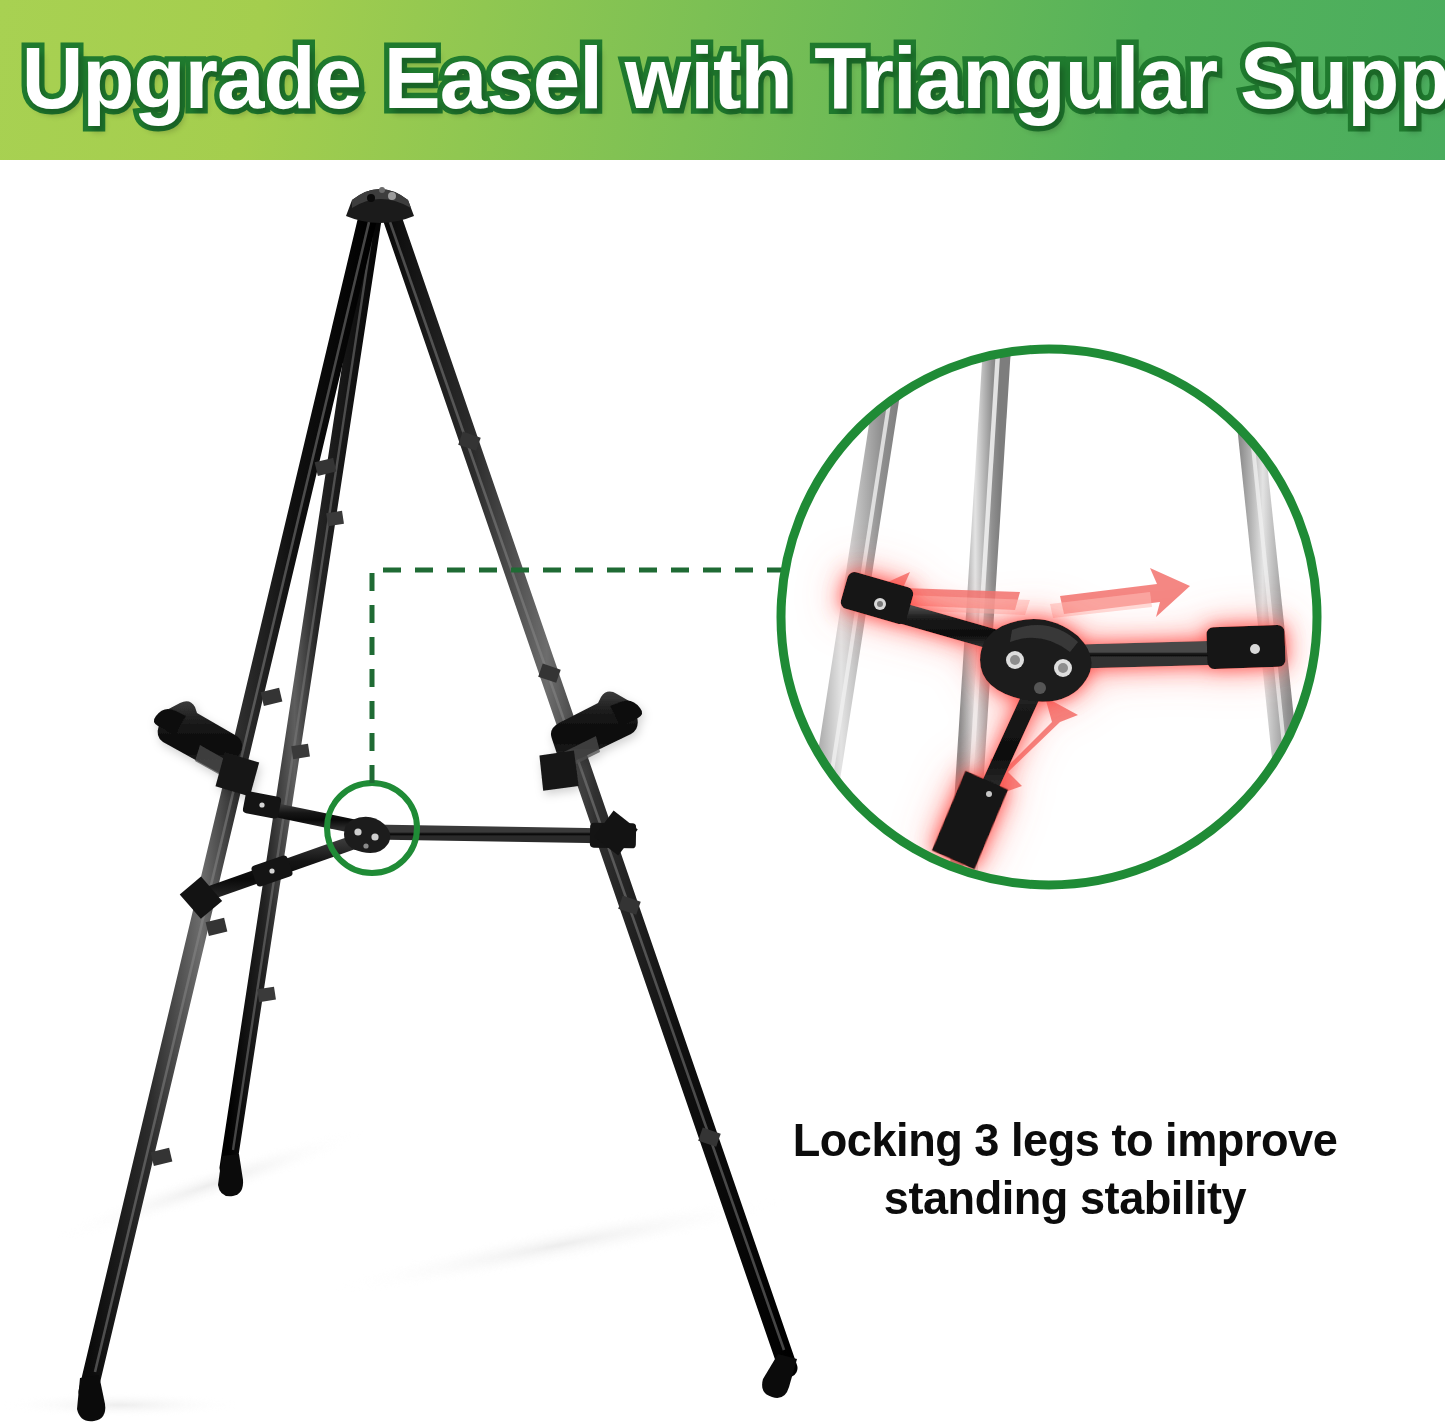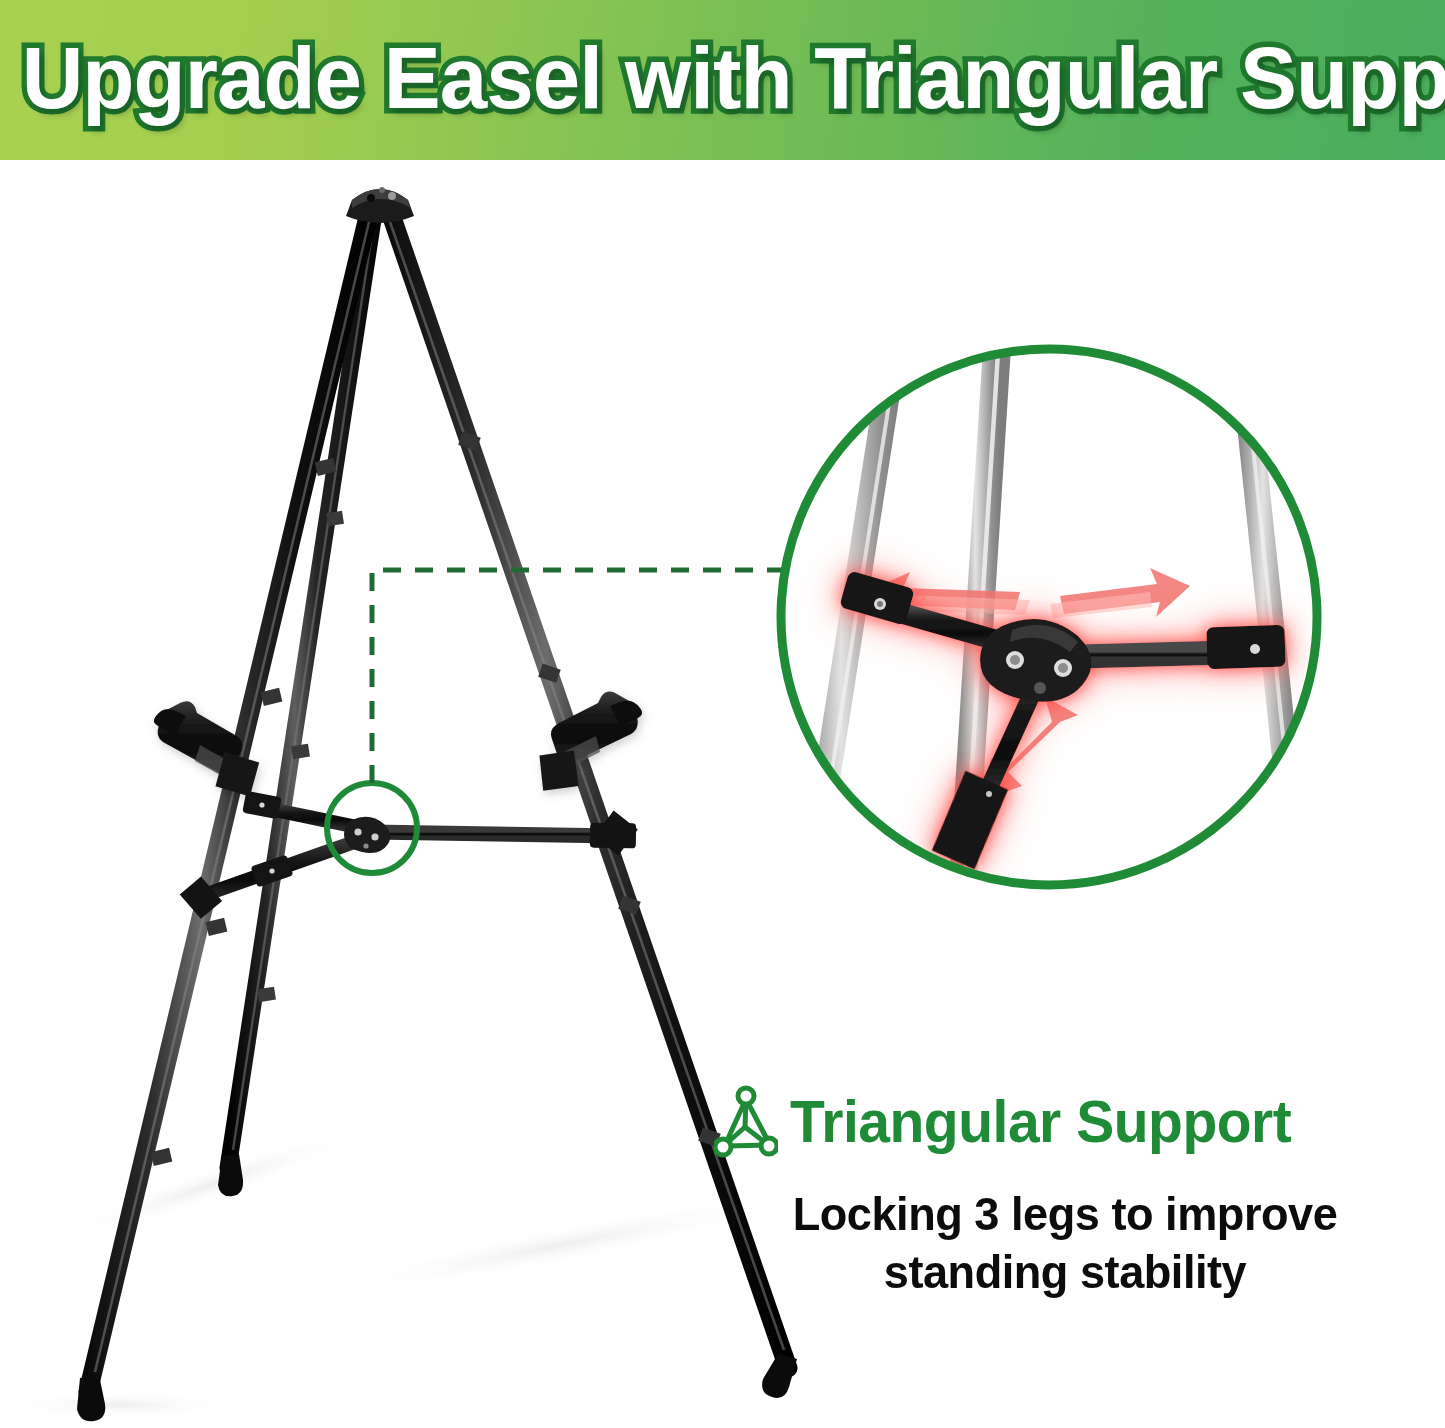--- a/index.html
+++ b/index.html
@@ -305,38 +305,20 @@
             <circle cx="1063" cy="508" r="5" fill="#8d8d8d"></circle>
             <circle cx="1040" cy="528" r="6" fill="#555"></circle>
           </g>
         </g>
 
         <circle cx="1049" cy="457" r="268" fill="none" stroke="#1f8b36" stroke-width="9"></circle>
       </g>
     </svg>
 
     <div id="feature-block">
-      <div id="feature-heading-row">
-        <svg id="tri-icon" width="64" height="74" viewBox="0 0 64 74">
-          <g stroke="#1f8b36" stroke-width="5" fill="none" stroke-linecap="round">
-            <path d="M 32 14 L 11 60"></path>
-            <path d="M 32 14 L 55 58"></path>
-            <path d="M 13 61 L 53 60"></path>
-            <path d="M 32 14 L 31 42"></path>
-            <path d="M 31 42 L 12 59"></path>
-            <path d="M 31 42 L 53 59"></path>
-          </g>
-          <g fill="#ffffff" stroke="#1f8b36" stroke-width="5">
-            <circle cx="32" cy="11" r="8"></circle>
-            <circle cx="9" cy="62" r="8"></circle>
-            <circle cx="55" cy="61" r="8"></circle>
-          </g>
-        </svg>
-        <div id="feature-title">Triangular Support</div>
-      </div>
       <div id="feature-desc">
         <span class="line">Locking 3 legs to improve</span>
         <span class="line">standing stability</span>
       </div>
     </div>
 
   </div>
 </div>
 
 </body></html>

